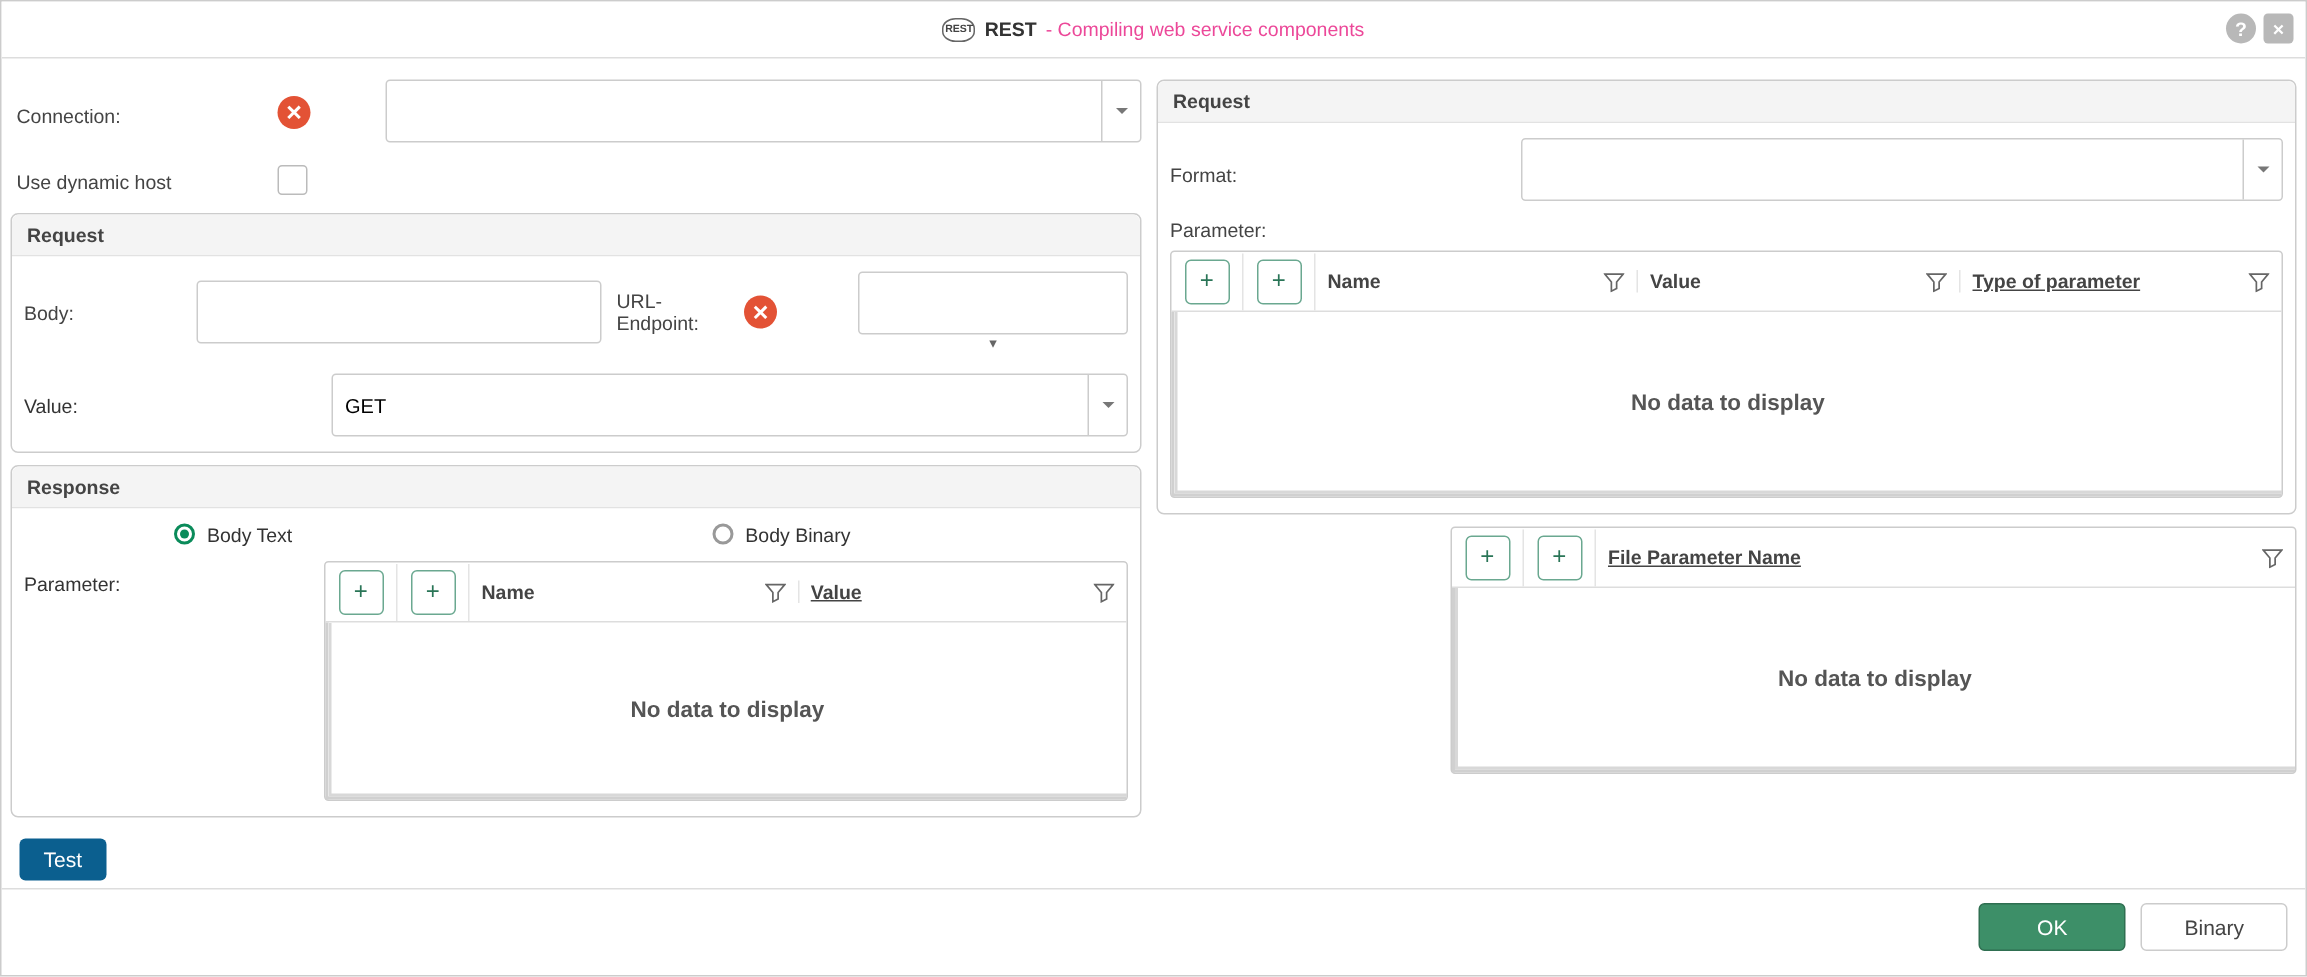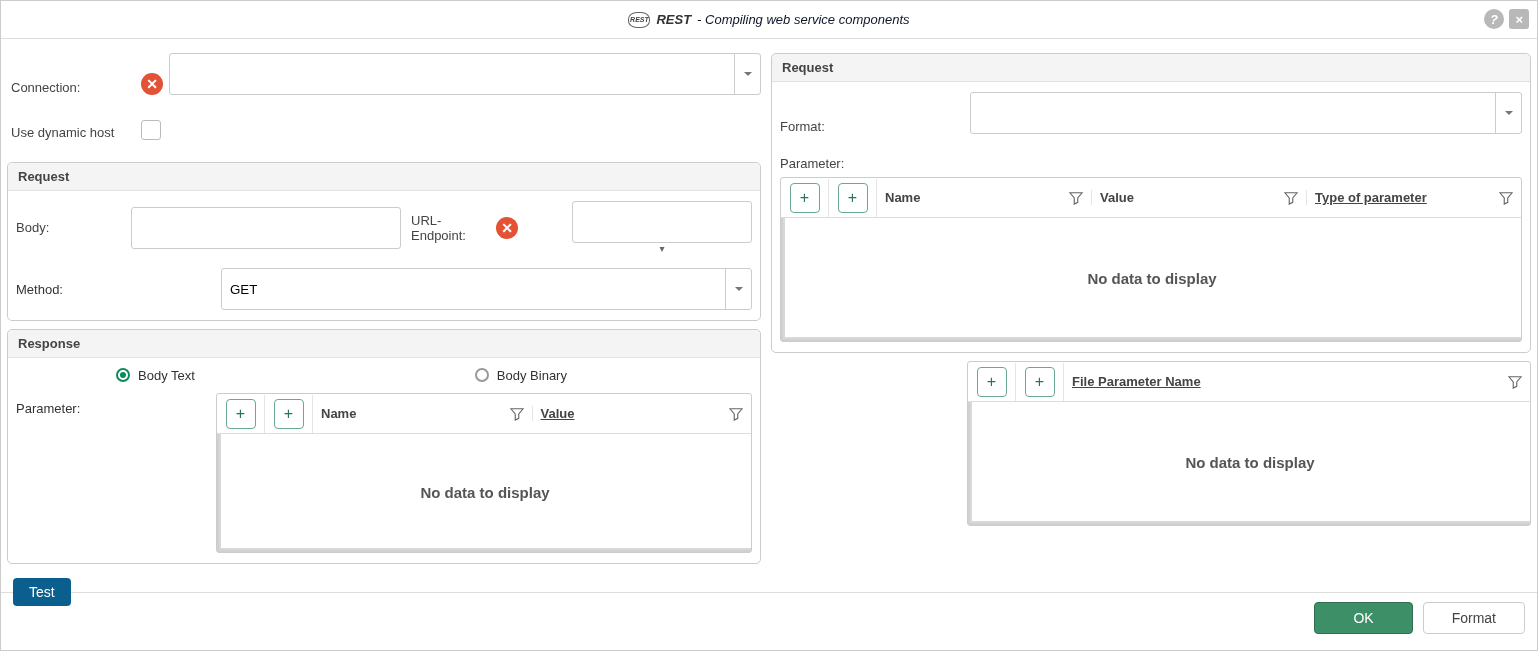--- a/index.html
+++ b/index.html
@@ -15,40 +15,39 @@
     border: 1px solid #ccc;
   }
   .titlebar {
     height: 38px;
     display: flex;
     align-items: center;
     justify-content: center;
     position: relative;
     border-bottom: 1px solid #ddd;
     background: #fff;
-    font-style: italic;
   }
   .titlebar .title-wrap {
     display: flex;
     align-items: center;
     gap: 6px;
   }
   .rest-badge {
     width: 22px; height: 16px;
     border: 1.5px solid #666;
     border-radius: 9px 9px 9px 9px / 7px 7px 7px 7px;
     display: inline-flex;
     align-items: center;
     justify-content: center;
     font-size: 7px;
     font-weight: bold;
     color: #444;
   }
   .titlebar strong { font-weight: 700; color: #333; }
-  .titlebar .subtitle { color: #0f172a; }
+  .titlebar .subtitle { color: #ec4899; }
   .titlebar-actions {
     position: absolute;
     right: 8px; top: 8px;
     display: flex;
     gap: 5px;
   }
   .titlebar-actions .tb-btn {
     width: 20px; height: 20px;
     background: #b8b8b8;
     color: #fff;
@@ -63,23 +62,24 @@
     display: flex;
     padding: 14px 6px 6px 6px;
     gap: 6px;
     height: 553px;
   }
   .col-left { width: 758px; }
   .col-right { flex: 1; }
 
   .form-row {
     display: flex;
-    align-items: flex-end;
-    margin-bottom: 22px;
+    align-items: center;
+    margin-bottom: 12px;
     padding: 0 4px;
+    gap: 44px;
   }
   .form-row > label {
     width: 130px;
     padding-top: 6px;
     color: #444;
   }
   .error-icon {
     width: 22px; height: 22px;
     background: #e35235;
     border-radius: 50%;
@@ -341,21 +341,21 @@
         <span class="error-icon" style="margin-top:0">✕</span>
         <div style="display:flex;flex-direction:column;align-items:center;">
           <div class="text-input" style="width:180px">
             <input type="text" value="" style="">
           </div>
           <div class="small-caret">▾</div>
         </div>
       </div>
 
       <div class="method-row2">
-        <label>Method:</label>
+        <label>Value:</label>
         <div class="combo">
           <input type="text" value="GET" style="">
           <div class="caret"></div>
         </div>
       </div>
     </div>
 
     
     <div class="panel">
       <div class="panel-header">Response</div>
@@ -478,14 +478,14 @@
         </div>
         <div class="grid-body">No data to display</div>
       </div>
     </div>
 
   </div>
 </div>
 
 <div class="footer">
   <button class="ok-btn">OK</button>
-  <button class="cancel-btn">Format</button>
+  <button class="cancel-btn">Binary</button>
 </div>
 
 </body></html>

